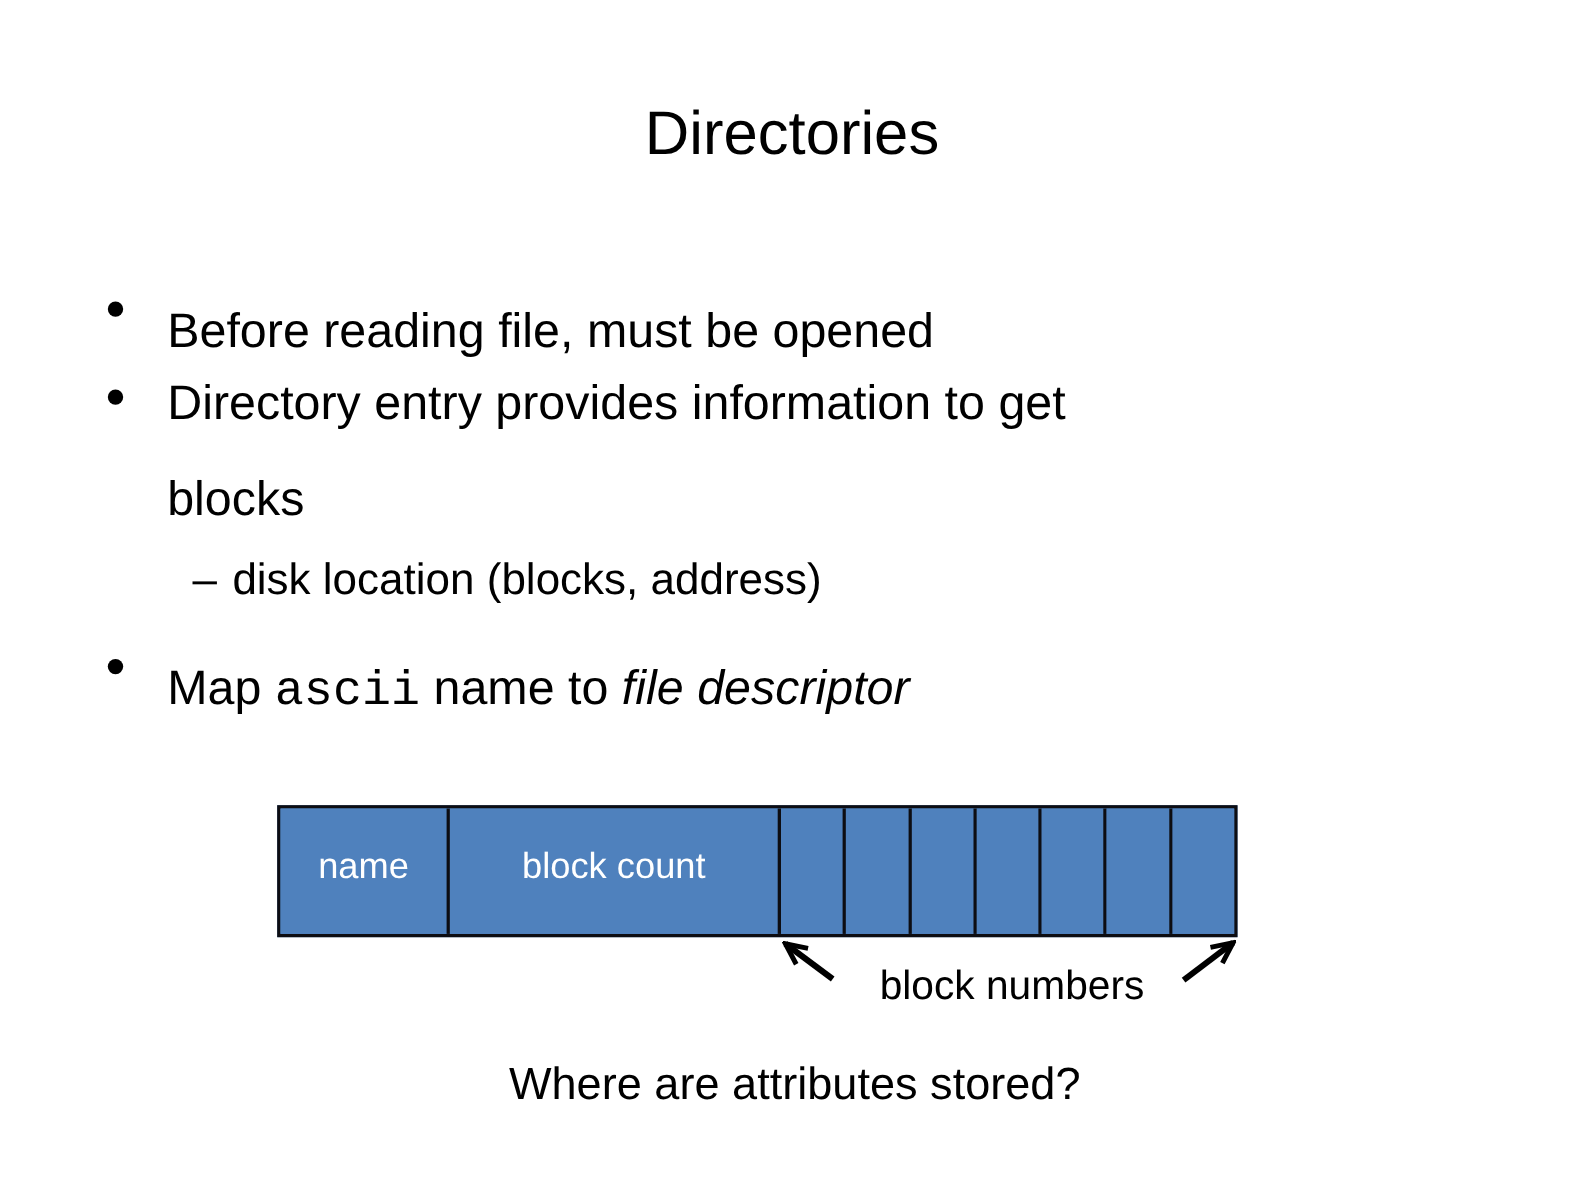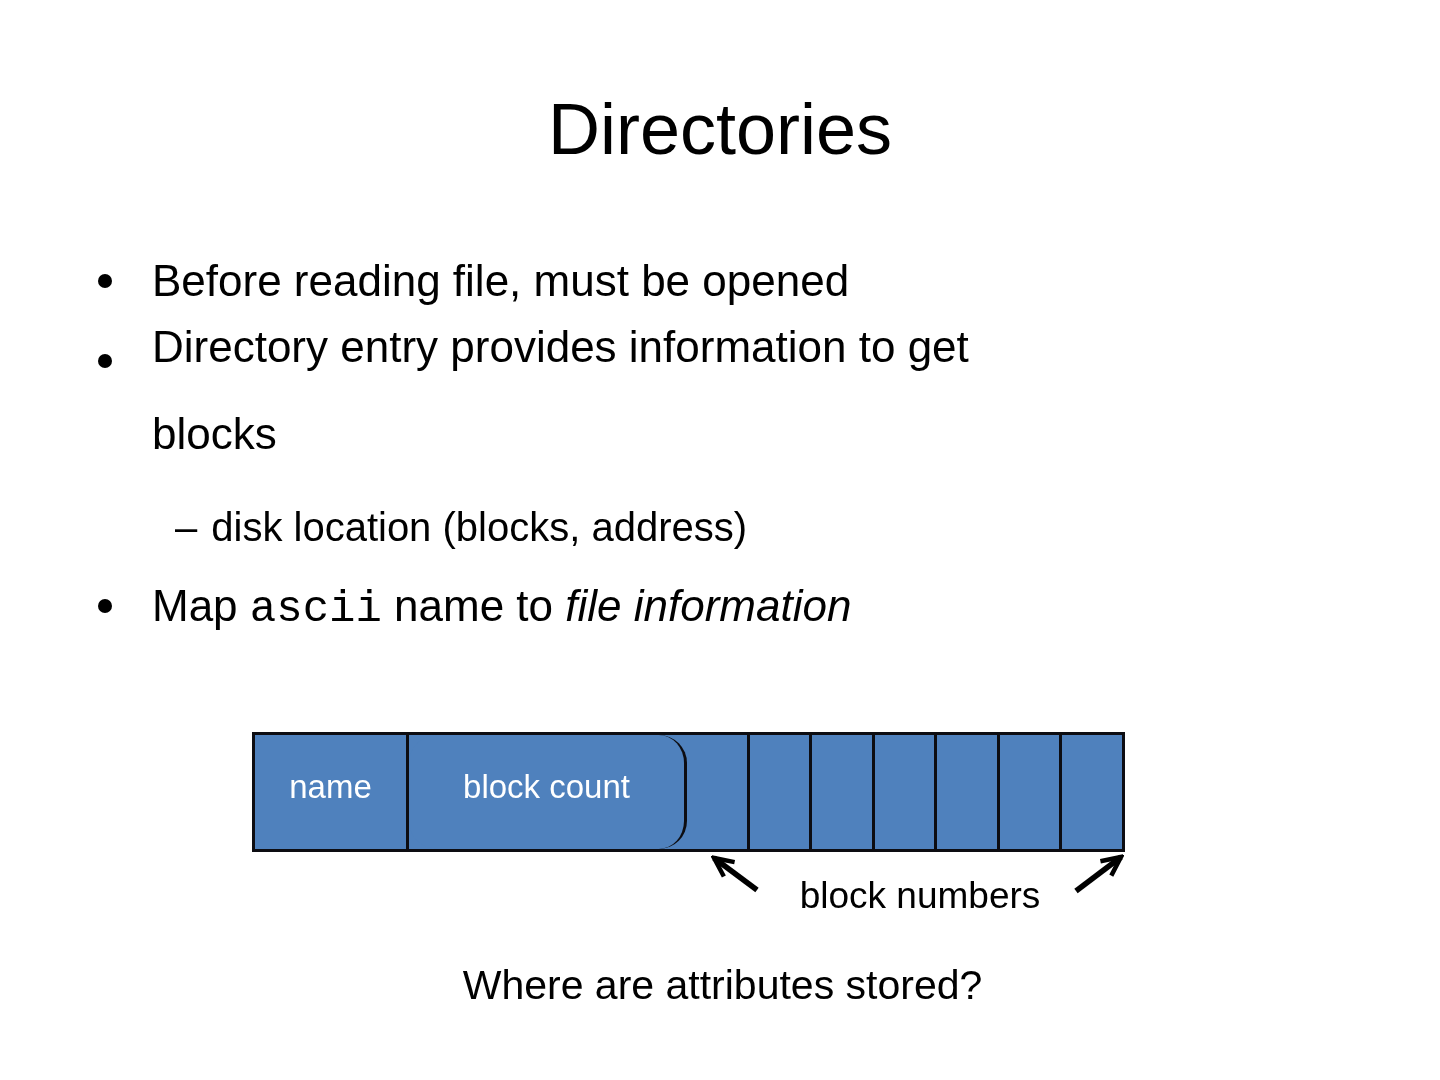--- a/index.html
+++ b/index.html
@@ -18,30 +18,31 @@
   .slide {
     position: absolute;
     inset: 0;
   }
   .title {
     position: absolute;
     top: 93px;
     left: 0;
     width: 1440px;
     text-align: center;
-    font-size: 72px;
+    font-size: 56px;
     line-height: 1;
     font-weight: 400;
     letter-spacing: 0px;
   }
   .line {
     position: absolute;
     line-height: 1.05;
     font-size: 44px;
     white-space: nowrap;
+    margin-top: 20px;
   }
   .bullet-dot {
     position: absolute;
     left: 98px;
     width: 14px;
     height: 14px;
     border-radius: 50%;
     background: #000;
   }
   .sub-line {
@@ -77,21 +78,21 @@
     border-right: 3px solid #0d0d12;
     background: #4f81bd;
     display: flex;
     align-items: center;
     justify-content: center;
     padding-bottom: 10px;
     font-size: 33px;
     color: #ffffff;
   }
   .cell.name-cell { width: 154px; flex: none; }
-  .cell.count-cell { width: 278px; flex: none; border-radius: 28px; }
+  .cell.count-cell { width: 301px; flex: none; }
   .cell.small { flex: 1; padding: 0; }
   .cell.last { border-right: none; }
 
   .caption-block-numbers {
     position: absolute;
     left: 760px;
     top: 877px;
     width: 320px;
     text-align: center;
     font-size: 37px;
@@ -127,21 +128,21 @@
   <div class="line" style="left:152px; top:324px;">Directory entry provides information to get</div>
   <div class="line" style="left:152px; top:411px;">blocks</div>
 
   <div class="sub-line">
     <span class="sub-marker">–</span>
     <span>disk location (blocks, address)</span>
   </div>
 
   <div class="bullet-dot" style="top:599px;"></div>
   <div class="line" style="left:152px; top:583px;">
-    <span>Map </span><span class="mono">ascii</span><span> name to </span><span class="ital">file information</span>
+    <span>Map </span><span class="mono">ascii</span><span> name to </span><span class="ital">file descriptor</span>
   </div>
 
   <div class="dir-table">
     <div class="cell name-cell">
       <span>name</span>
     </div>
     <div class="cell count-cell">
       <span>block count</span>
     </div>
 

